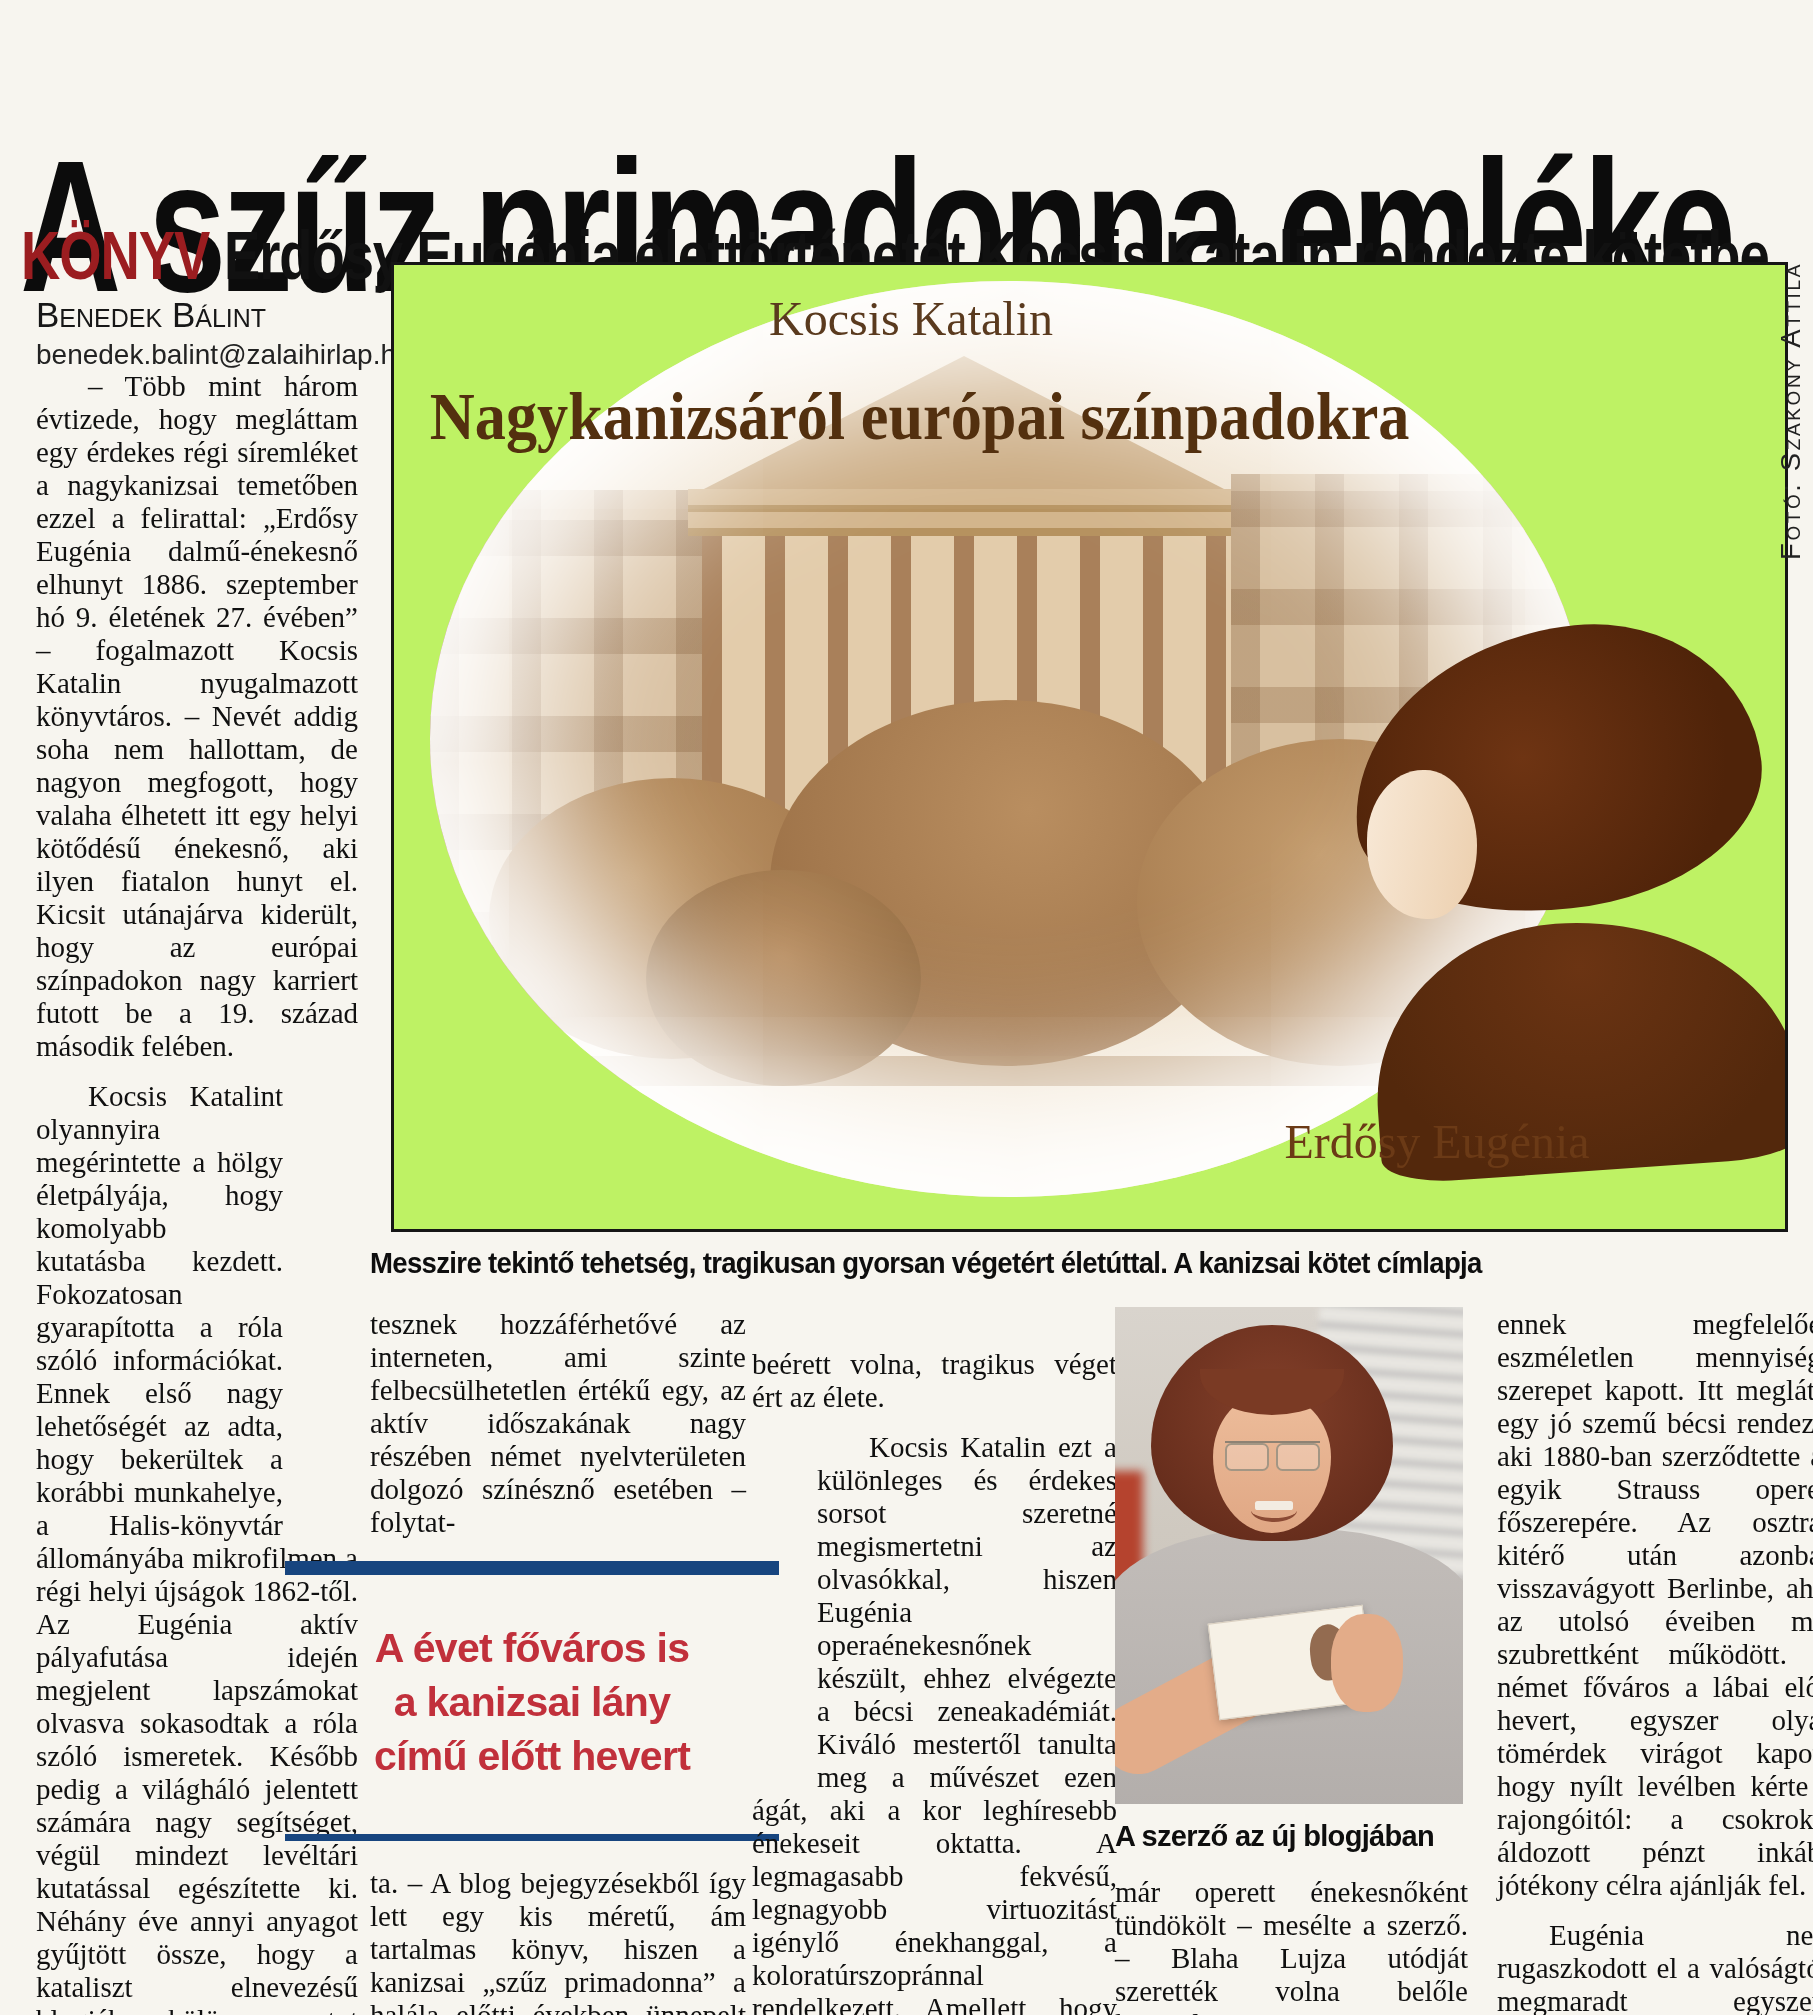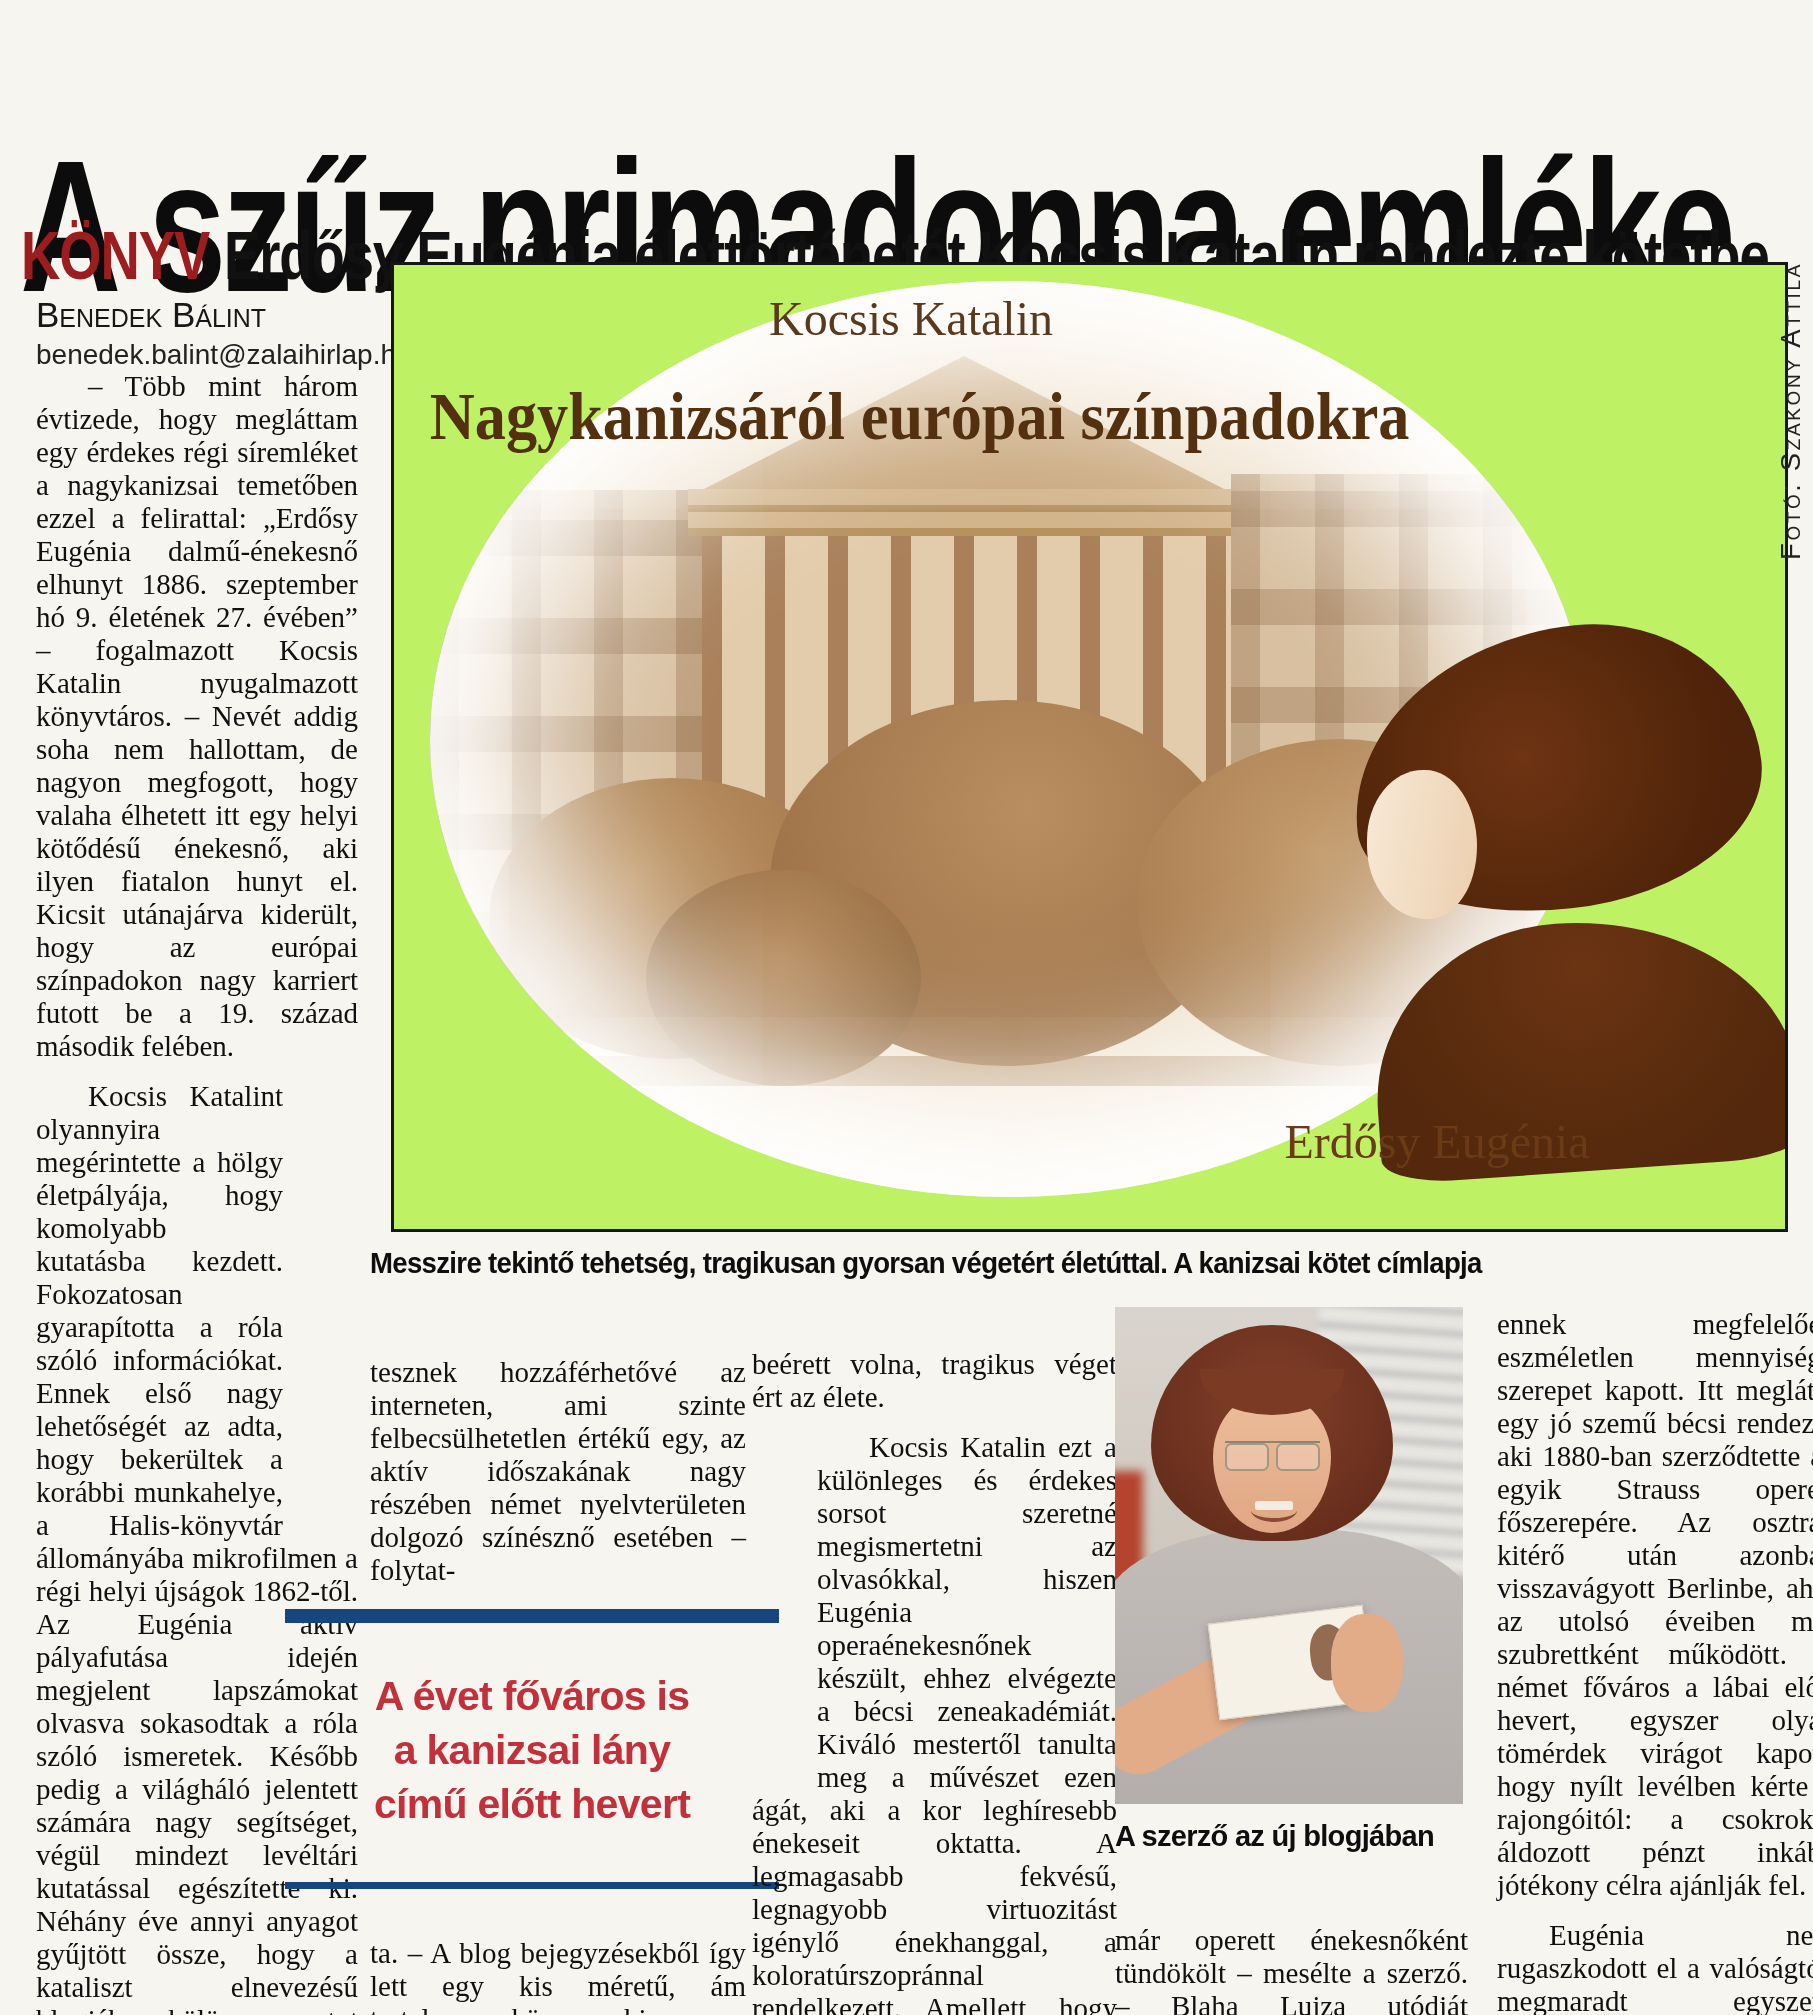--- a/index.html
+++ b/index.html
@@ -26,21 +26,21 @@
   .kicker .lbl{color:#9b1d20;margin-right:18.3px;}
   .kicker .txt{color:#111;}
   
   .byline{position:absolute;left:36px;top:296px;width:327px;line-height:1.1;}
   .byline .name{font-family:"Liberation Sans",sans-serif;font-variant:small-caps;font-size:35px;color:#171717;}
   .byline .mail{font-family:"Liberation Sans",sans-serif;font-size:28px;color:#222;margin-top:5.2px;}
   
   .col{position:absolute;text-align:justify;}
   .col p{margin:0 0 17px 0;font-size:29px;line-height:33px;}
   .col p.ind{text-indent:52px;}
-  .col p.contend{text-align-last:justify;margin-top:48px;}
+  .col p.contend{text-align-last:justify;}
   .lead{
     font-family:"Liberation Sans",sans-serif;font-weight:700;
     font-size:29px;line-height:34px;margin:27.5px 0 26px 0;text-align:justify;
   }
   .lead .loc{font-style:italic;}
   .col1{left:36px;top:296px;width:322px;height:1701px;}
   .col2{left:370px;top:1308px;width:376px;height:707px;}
   .col3{left:752px;top:1348px;width:365px;height:707px;}
   .col4{left:1115px;top:1876px;width:353px;height:139px;}
   .col5{left:1473px;top:1308px;width:339px;height:707px;margin-left:24px;}

